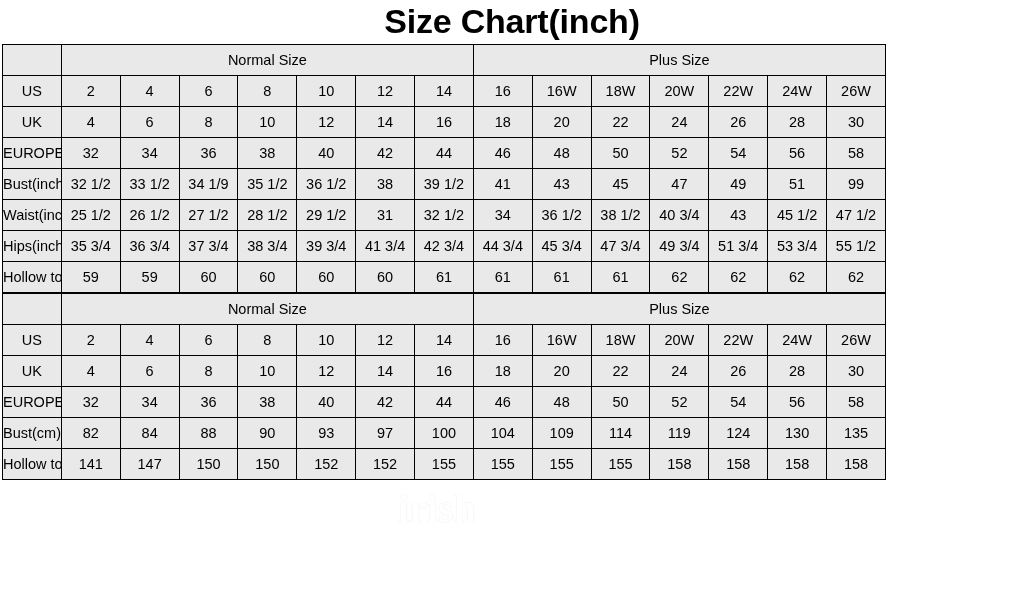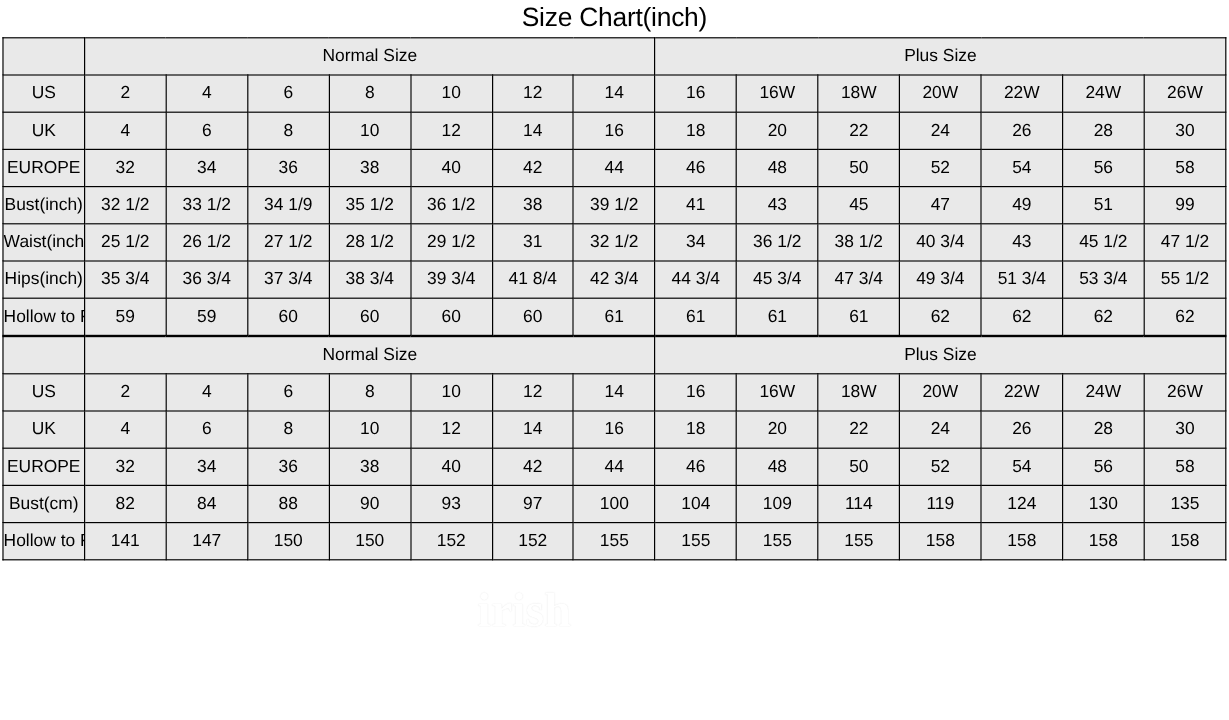--- a/index.html
+++ b/index.html
@@ -14,29 +14,29 @@
     color: #000000;
     overflow: hidden;
     position: relative;
   }
   .chart-block {
     width: 1024px;
     box-sizing: border-box;
   }
   .chart-title {
     text-align: center;
-    font-weight: normal;
-    font-size: 22px;
+    font-weight: bold;
+    font-size: 34px;
     letter-spacing: -0.2px;
     padding: 2px 0 3px 0;
     background: #ffffff;
   }
   table.size-table {
     border-collapse: collapse;
-    width: 1020px;
+    width: 884px;
     margin: 0 2px;
     table-layout: fixed;
   }
   table.size-table td {
     border: 1px solid #000000;
     text-align: center;
     vertical-align: middle;
     font-size: 14.5px;
     height: 30px;
     background: #e9e9e9;
@@ -194,21 +194,21 @@
         <td class="cell-p">47 1/2</td>
       </tr>
 
       <tr>
         <td class="rowlabel">Hips(inch)</td>
         <td class="cell-n">35 3/4</td>
         <td class="cell-n">36 3/4</td>
         <td class="cell-n">37 3/4</td>
         <td class="cell-n">38 3/4</td>
         <td class="cell-n">39 3/4</td>
-        <td class="cell-n">41 8/4</td>
+        <td class="cell-n">41 3/4</td>
         <td class="cell-n">42 3/4</td>
         <td class="cell-p">44 3/4</td>
         <td class="cell-p">45 3/4</td>
         <td class="cell-p">47 3/4</td>
         <td class="cell-p">49 3/4</td>
         <td class="cell-p">51 3/4</td>
         <td class="cell-p">53 3/4</td>
         <td class="cell-p">55 1/2</td>
       </tr>
 

